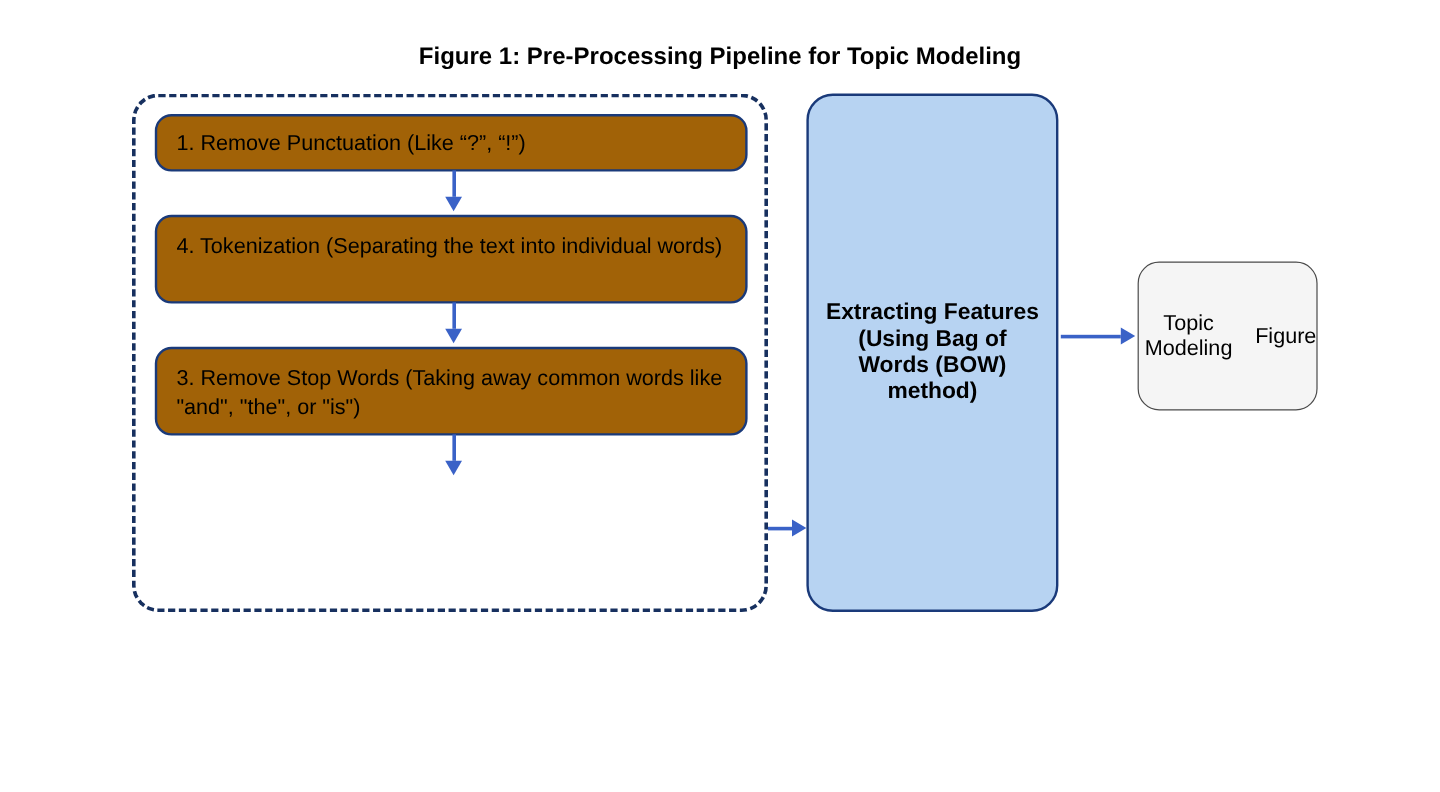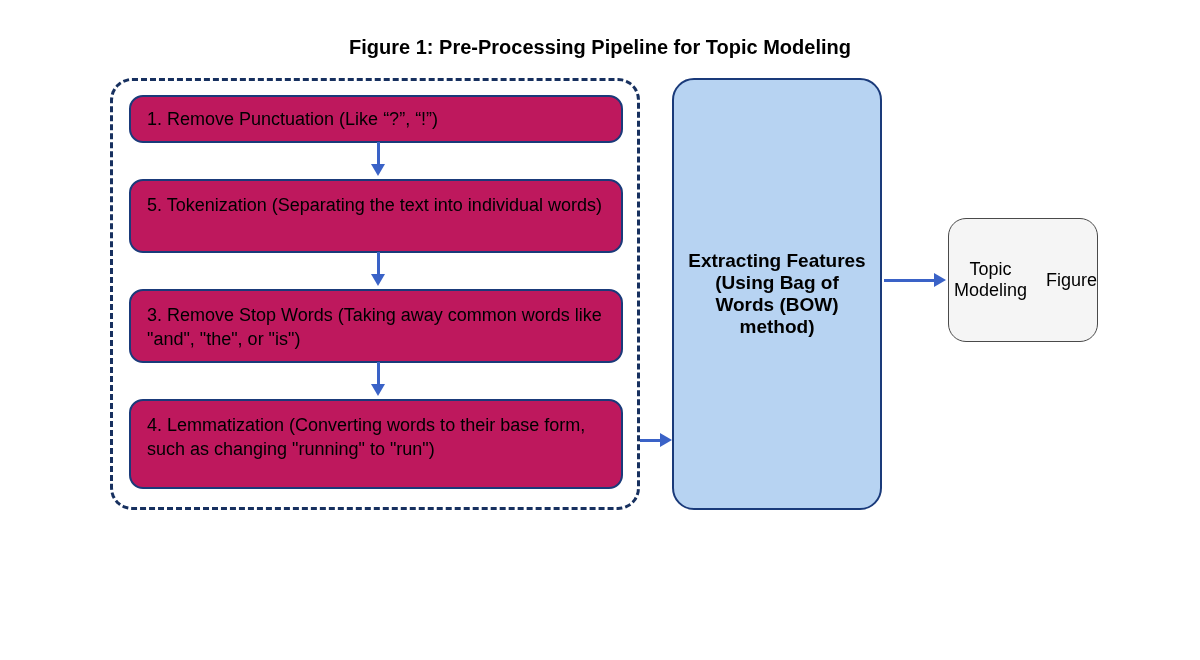--- a/index.html
+++ b/index.html
@@ -32,21 +32,21 @@
     width: 530px;
     height: 432px;
     border: 3px dashed #17305f;
     border-radius: 22px;
     box-sizing: border-box;
   }
   .step {
     position: absolute;
     left: 16px;
     width: 494px;
-    background: #be185d;
+    background: #a16207;
     border: 2px solid #1a3a7a;
     border-radius: 14px;
     box-sizing: border-box;
     padding: 12px 16px;
     font-size: 18px;
     line-height: 1.35;
   }
   .step1 { top: 14px;   height: 48px; padding-top: 10px; }
   .step2 { top: 98px;   height: 74px; }
   .step3 { top: 208px;  height: 74px; }
@@ -132,27 +132,24 @@
 
 <div class="canvas">
 
   <div class="title">Figure 1: Pre-Processing Pipeline for Topic Modeling</div>
 
   <div class="preproc-group">
     <div class="step step1">
       <span>1. Remove Punctuation (Like “?”, “!”)</span>
     </div>
     <div class="step step2">
-      <span>5. Tokenization (Separating the text into individual words)</span>
+      <span>4. Tokenization (Separating the text into individual words)</span>
     </div>
     <div class="step step3">
       <span>3. Remove Stop Words (Taking away common words like "and", "the", or "is")</span>
-    </div>
-    <div class="step step4">
-      <span>4. Lemmatization (Converting words to their base form, such as changing "running" to "run")</span>
     </div>
   </div>
 
   <div class="v-arrow" style="left:378px; top:142px;">
     <div class="shaft" style="top:0; height:22px;"></div>
     <div class="head" style="top:22px;"></div>
   </div>
   <div class="v-arrow" style="left:378px; top:252px;">
     <div class="shaft" style="top:0; height:22px;"></div>
     <div class="head" style="top:22px;"></div>

